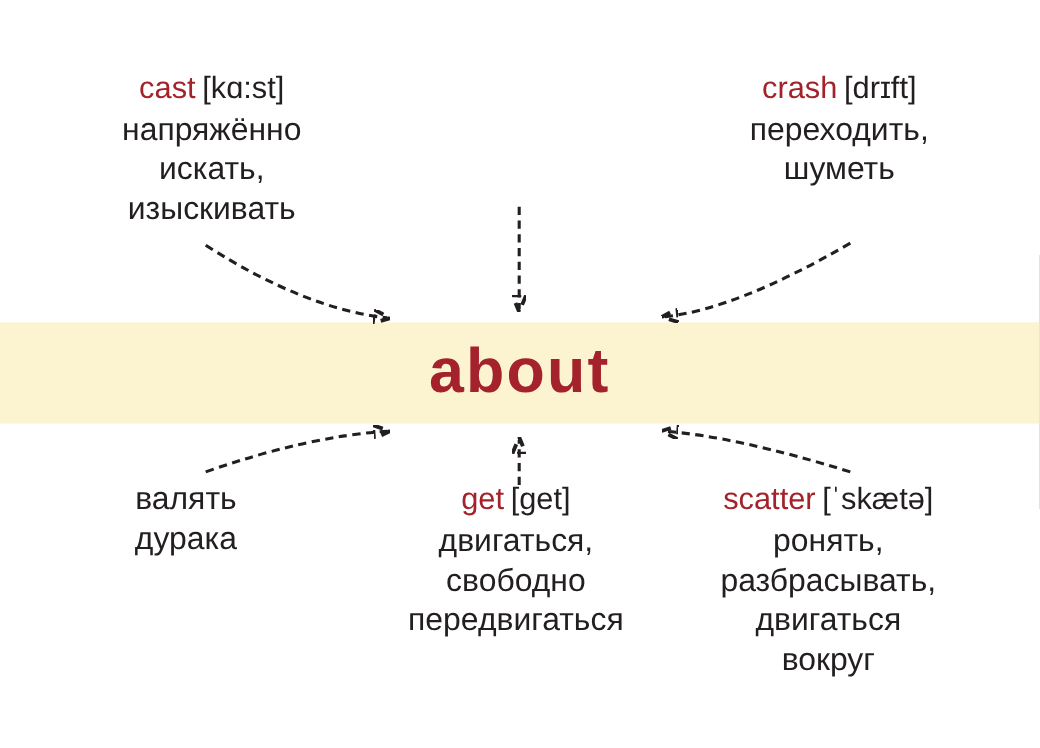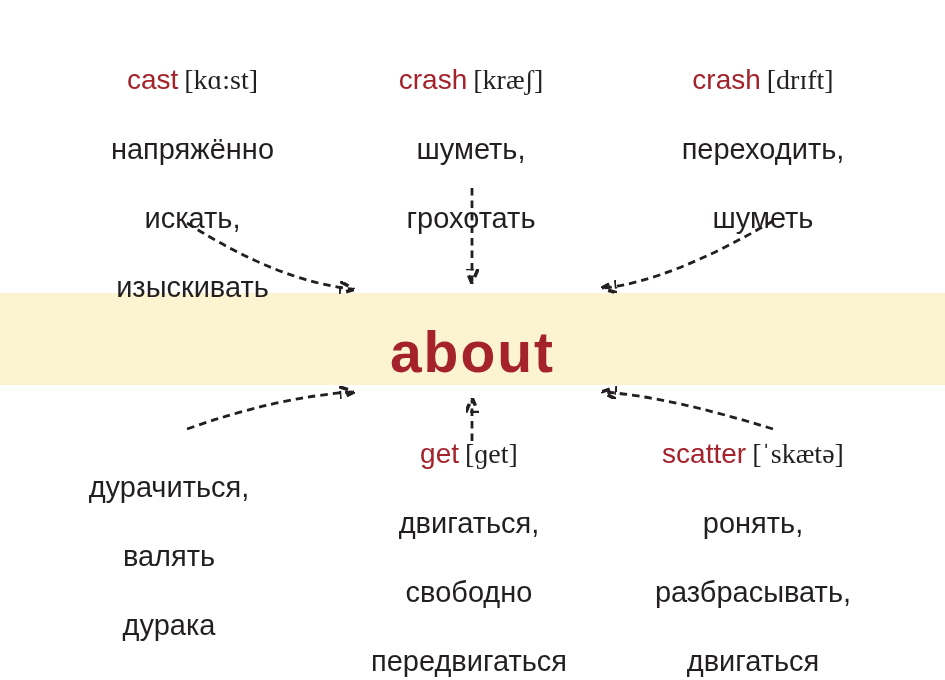--- a/index.html
+++ b/index.html
@@ -20,21 +20,21 @@
     background:var(--page);
     overflow:hidden;
     margin:0 auto;
   }
   .band{
     position:absolute;
     left:0; top:293px;
     width:945px; height:92px;
     background:var(--band);
     display:flex;
-    align-items:flex-end;
+    align-items:center;
     justify-content:center;
   }
   .center-word{
     font-family:"Liberation Sans", sans-serif;
     font-weight:bold;
     font-size:57px;
     letter-spacing:2px;
     color:var(--accent);
     line-height:1;
     padding-bottom:4px;
@@ -49,30 +49,29 @@
     line-height:36px;
     margin-bottom:2px;
     white-space:nowrap;
   }
   .word{
     font-family:"Liberation Sans", sans-serif;
     font-weight:normal;
     color:var(--accent);
   }
   .phon{
-    font-family:Liberation Serif, serif;
+    font-family:Liberation Sans, sans-serif;
     font-weight:normal;
     color:var(--ink);
     margin-left:6px;
   }
   .trans{
     font-size:29px;
     line-height:36px;
     color:var(--ink);
-    margin-top:33px;
   }
   svg.arrows{
     position:absolute;
     left:0; top:0;
     pointer-events:none;
   }
   svg.arrows path{
     fill:none;
     stroke:var(--ink);
     stroke-width:2.8;
@@ -104,38 +103,30 @@
 
   <div class="entry" style="left:40px; top:62px; width:305px;">
     <div class="head">
       <span class="word">cast</span><span class="phon">[kɑ:st]</span>
     </div>
     <div class="trans">напряжённо</div>
     <div class="trans">искать,</div>
     <div class="trans">изыскивать</div>
   </div>
 
-  <div class="entry" style="left:340px; top:62px; width:262px;">
-    <div class="head">
-      <span class="word">crash</span><span class="phon">[kræʃ]</span>
-    </div>
-    <div class="trans">шуметь,</div>
-    <div class="trans">грохотать</div>
-  </div>
 
   <div class="entry" style="left:618px; top:62px; width:290px;">
     <div class="head">
       <span class="word">crash</span><span class="phon">[drɪft]</span>
     </div>
     <div class="trans">переходить,</div>
     <div class="trans">шуметь</div>
   </div>
 
   <div class="entry" style="left:28px; top:436px; width:282px;">
-    <div class="trans">дурачиться,</div>
     <div class="trans">валять</div>
     <div class="trans">дурака</div>
   </div>
 
   <div class="entry" style="left:328px; top:436px; width:282px;text-align:center;">
     <div class="head">
       <span class="word">get</span><span class="phon">[ɡet]</span>
     </div>
     <div class="trans">двигаться,</div>
     <div class="trans">свободно</div>

